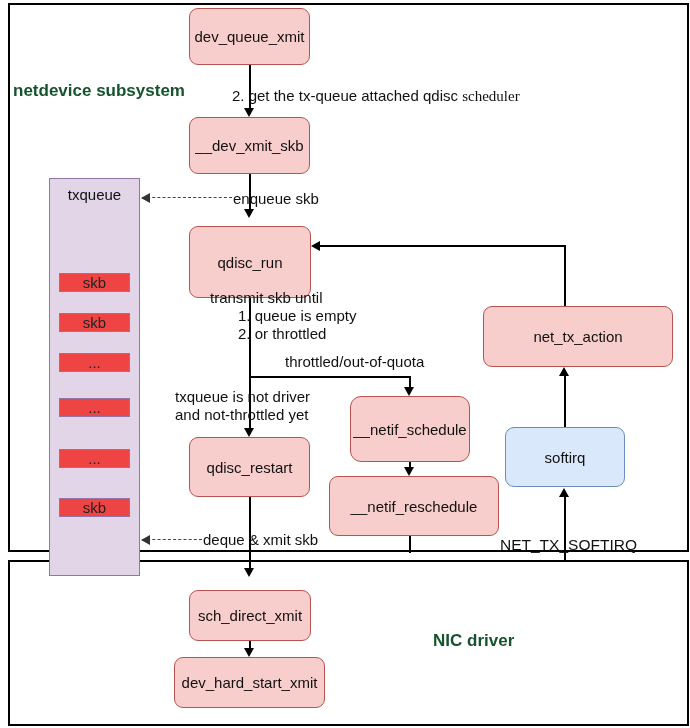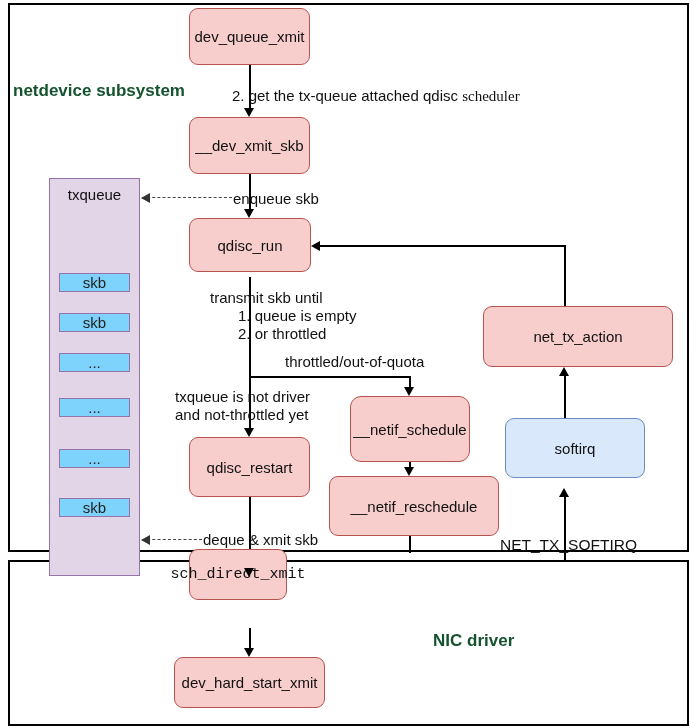--- a/index.html
+++ b/index.html
@@ -12,21 +12,21 @@
   .sec-nic{left:8px;top:560px;width:681px;height:166px;}
   .bold-label{position:absolute;font-size:17px;font-weight:bold;color:#14532d;white-space:nowrap;z-index:3;}
 
   .txqueue{
     position:absolute;left:49px;top:178px;width:91px;height:398px;
     background:#E1D5E7;border:1px solid #9673A6;box-sizing:border-box;z-index:2;
   }
   .txqueue-title{position:absolute;top:7px;left:0;width:100%;text-align:center;font-size:15px;color:#111;}
   .qitem{
     position:absolute;left:9px;width:71px;height:19px;box-sizing:border-box;
-    background:#7dd3fc;border:1px solid #9673A6;
+    background:#ef4444;border:1px solid #9673A6;
     display:flex;align-items:center;justify-content:center;font-size:15px;color:#222;
   }
 
   .node{
     position:absolute;background:#F8CECC;border:1.5px solid #B85450;border-radius:9px;
     box-sizing:border-box;display:flex;align-items:center;justify-content:center;
     font-size:15px;color:#111;z-index:2;white-space:nowrap;
   }
   .node.blue{background:#DAE8FC;border-color:#6C8EBF;}
 
@@ -58,27 +58,27 @@
     <div class="qitem" style="top:94px;">skb</div>
     <div class="qitem" style="top:134px;">skb</div>
     <div class="qitem" style="top:174px;">...</div>
     <div class="qitem" style="top:219px;">...</div>
     <div class="qitem" style="top:270px;">...</div>
     <div class="qitem" style="top:319px;">skb</div>
   </div>
 
   <div class="node" style="left:189px;top:8px;width:121px;height:57px;">dev_queue_xmit</div>
   <div class="node" style="left:189px;top:117px;width:121px;height:57px;">__dev_xmit_skb</div>
-  <div class="node" style="left:189px;top:218px;width:122px;height:54px;">qdisc_run</div>
+  <div class="node" style="left:189px;top:226px;width:122px;height:72px;">qdisc_run</div>
   <div class="node" style="left:483px;top:306px;width:190px;height:61px;">net_tx_action</div>
   <div class="node" style="left:350px;top:396px;width:120px;height:66px;border-radius:11px;">__netif_schedule</div>
-  <div class="node blue" style="left:505px;top:418px;width:140px;height:60px;">softirq</div>
+  <div class="node blue" style="left:505px;top:427px;width:120px;height:60px;">softirq</div>
   <div class="node" style="left:329px;top:476px;width:170px;height:60px;">__netif_reschedule</div>
   <div class="node" style="left:189px;top:437px;width:121px;height:60px;">qdisc_restart</div>
-  <div class="node" style="left:189px;top:549px;width:98px;height:51px;font-family:Liberation Mono, monospace;">sch_direct_xmit</div>
+  <div class="node" style="left:189px;top:590px;width:122px;height:51px;">sch_direct_xmit</div>
   <div class="node" style="left:174px;top:657px;width:151px;height:51px;">dev_hard_start_xmit</div>
 
   <div class="vl" style="left:249px;top:65px;height:44px;"></div>
   <div class="ar ar-down" style="left:244px;top:108px;"></div>
 
   <div class="vl" style="left:249px;top:174px;height:35px;"></div>
   <div class="ar ar-down" style="left:244px;top:209px;"></div>
 
   <div class="dashl" style="left:142px;top:197px;width:90px;"></div>
   <div class="ar ar-left dash" style="left:141px;top:193px;"></div>

